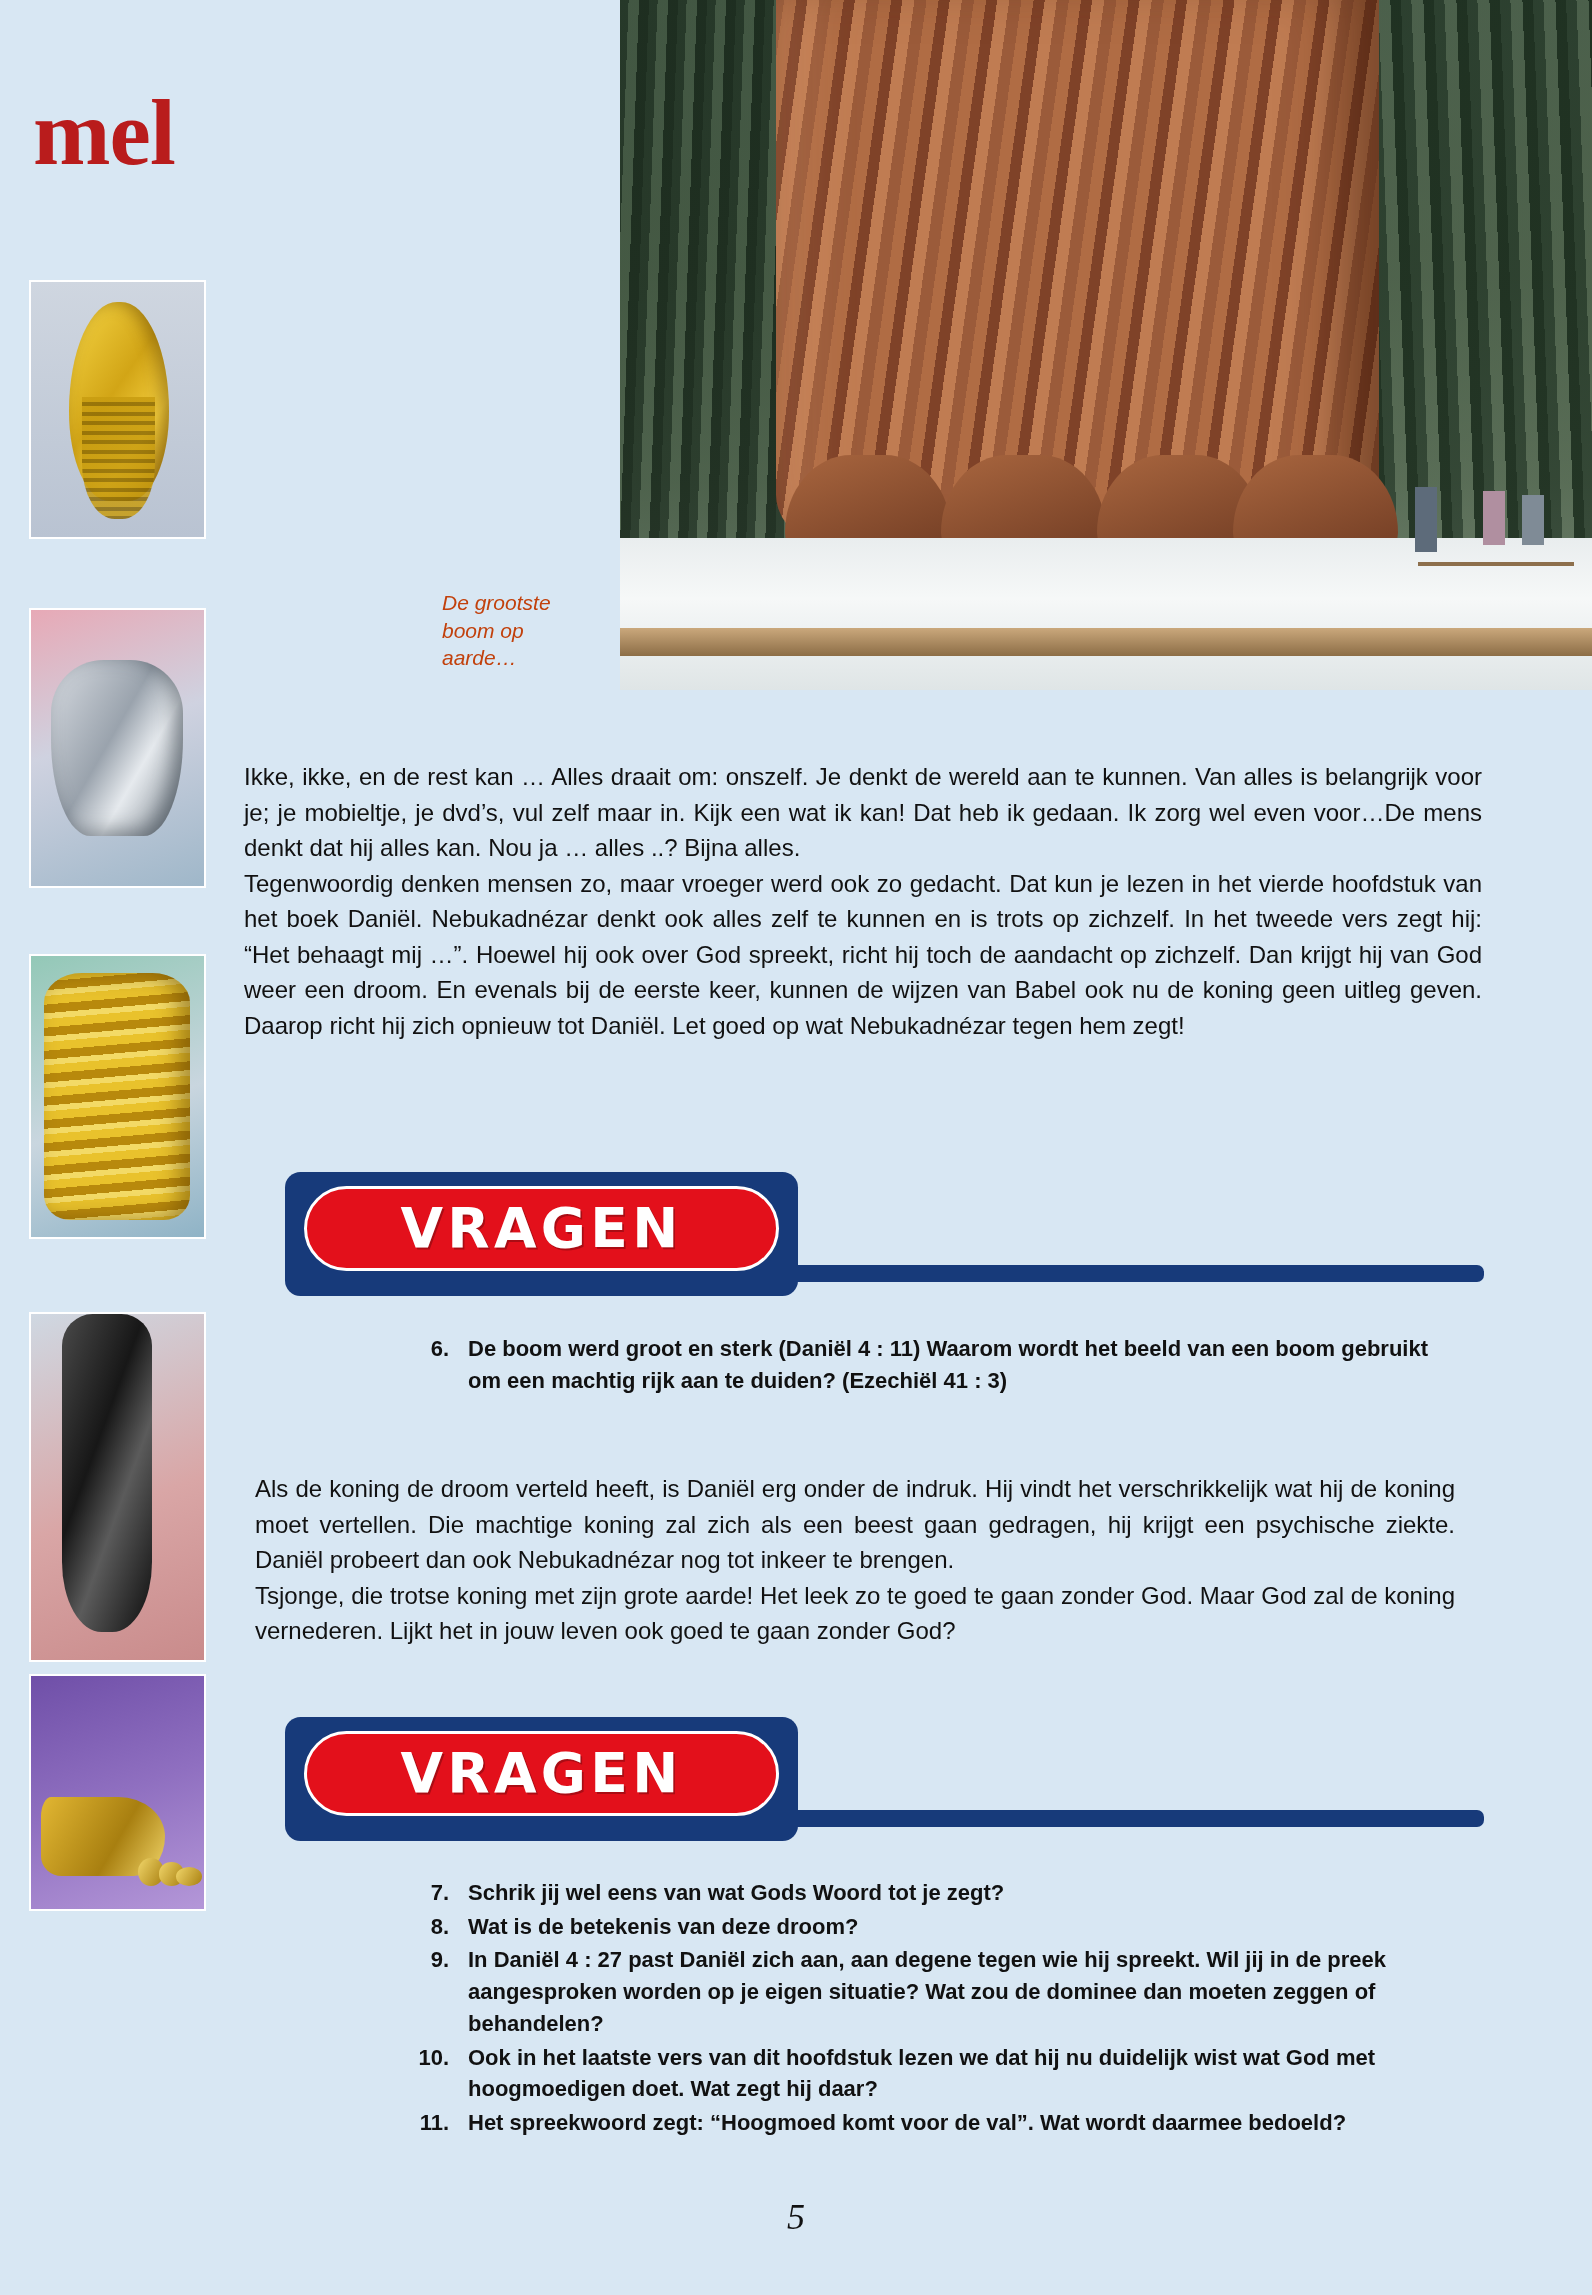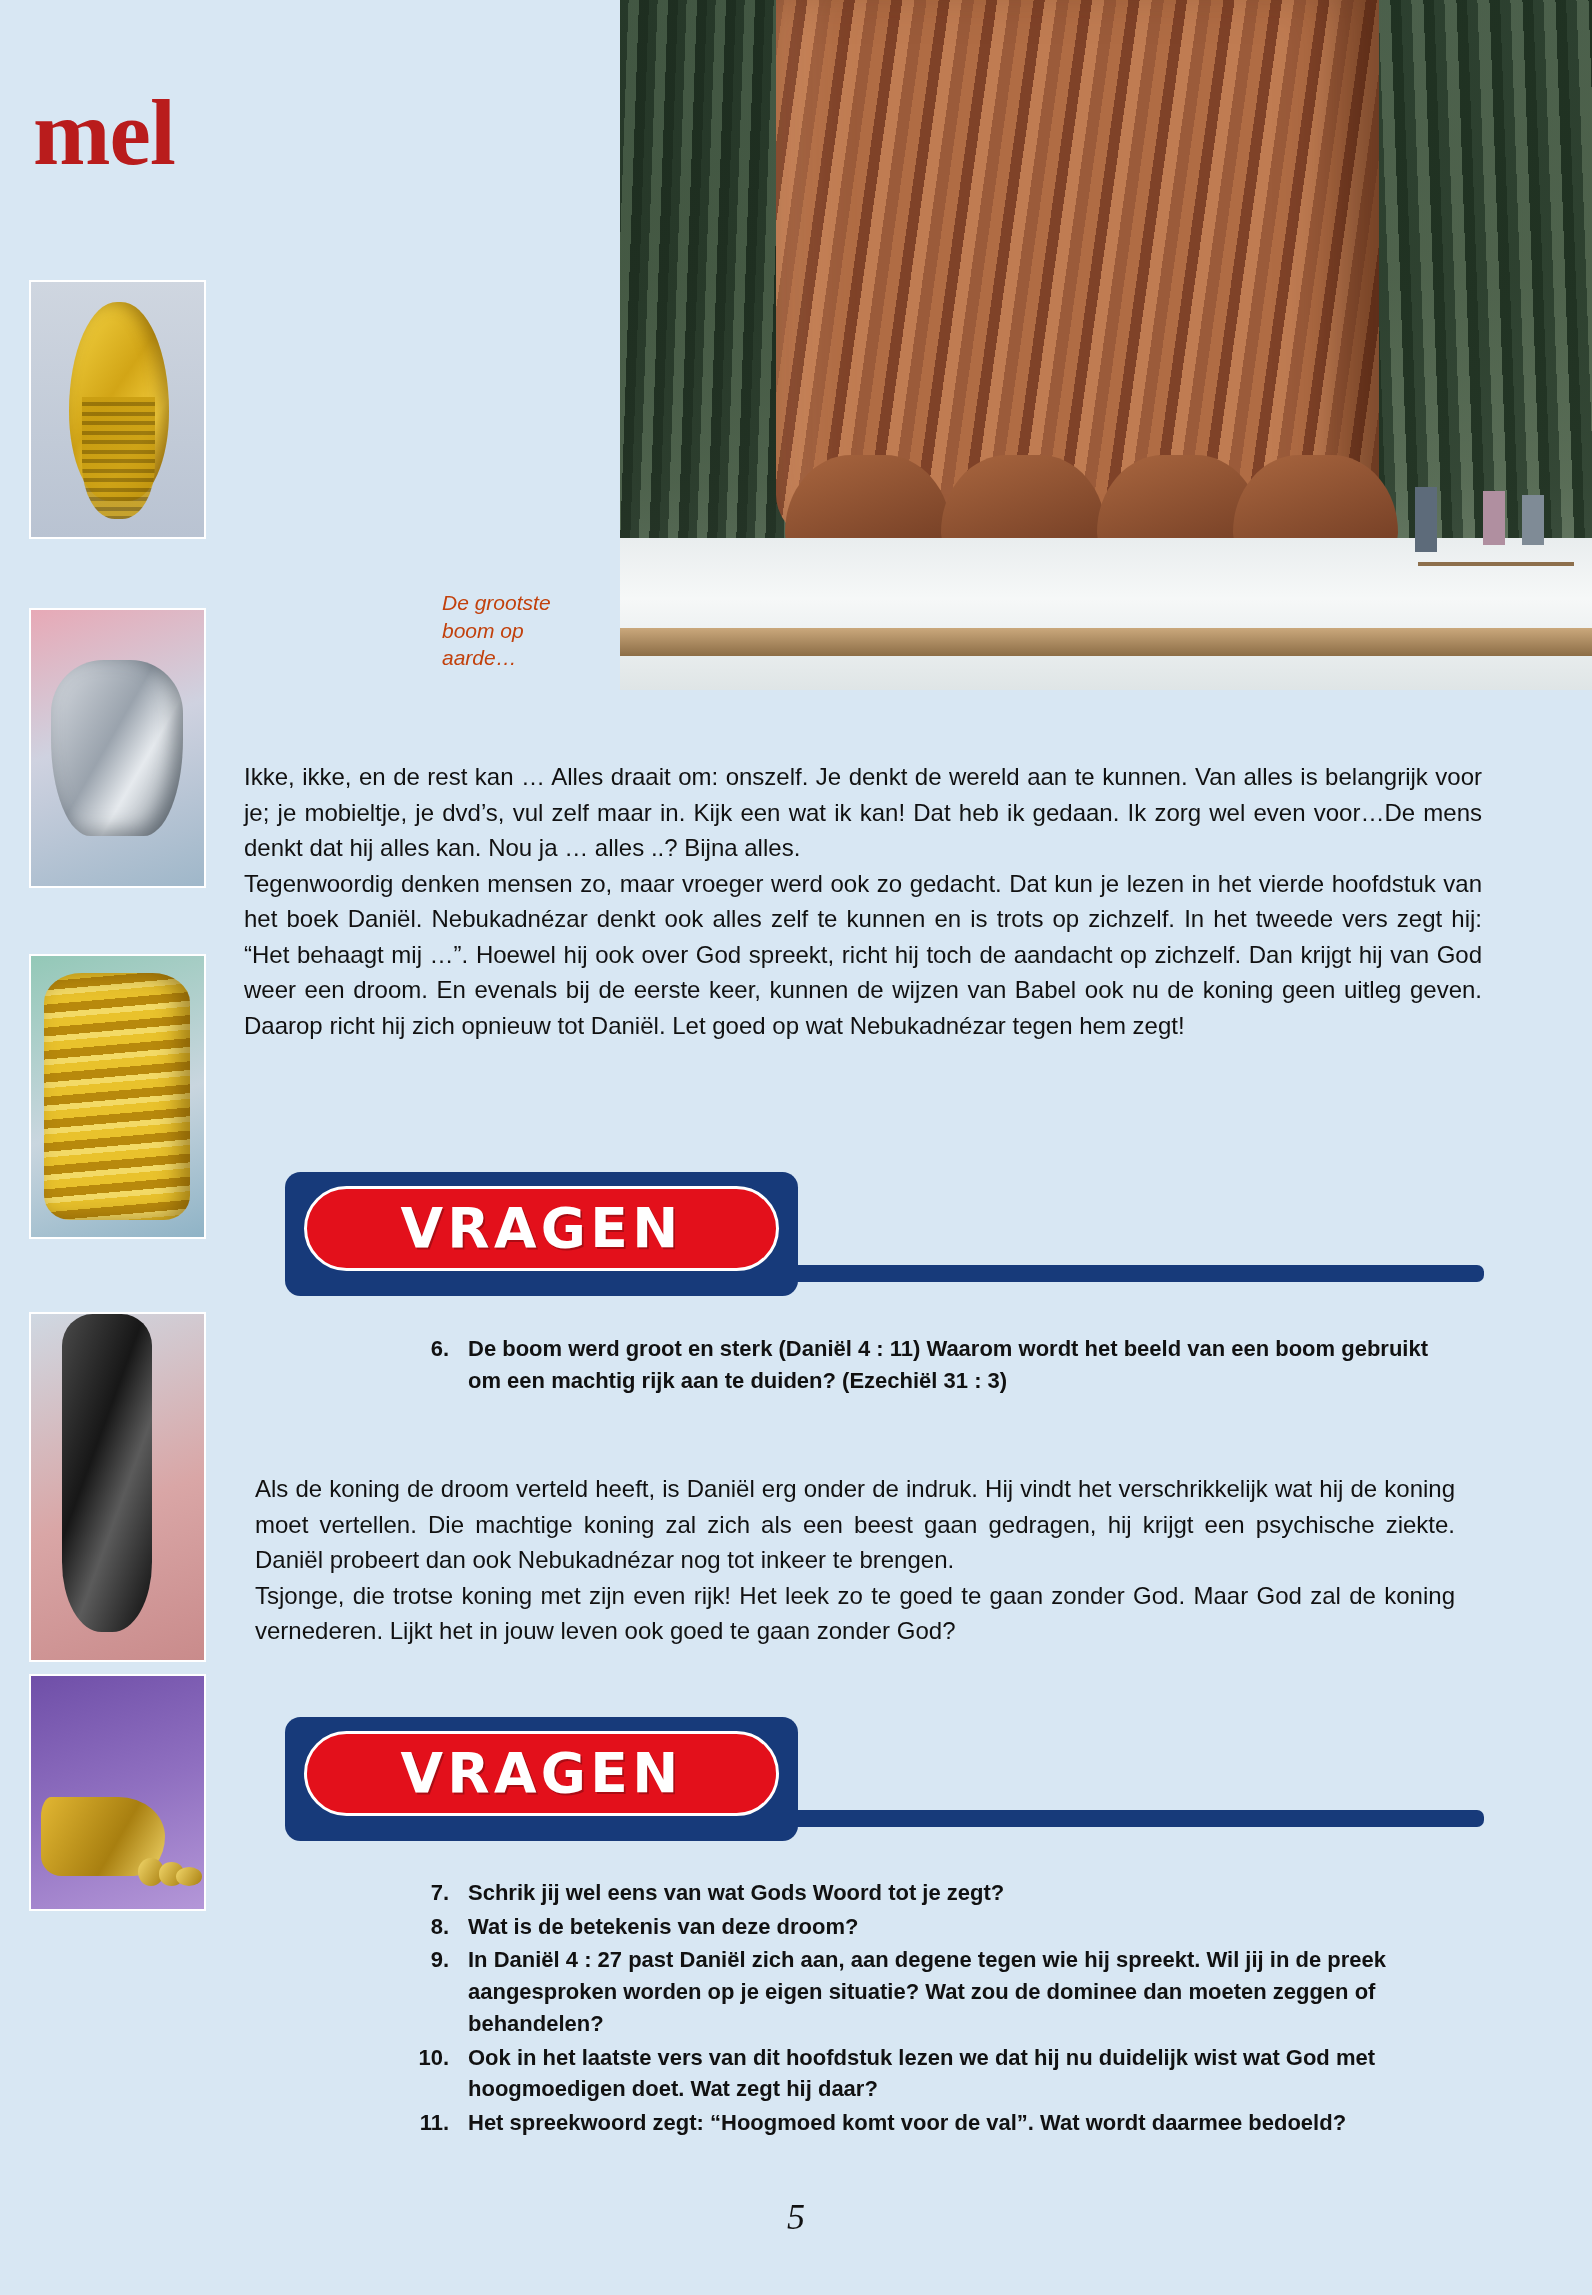--- a/index.html
+++ b/index.html
@@ -387,27 +387,27 @@
     <div class="vragen-plate">
       <div class="vragen-inner">
         <span class="vragen-word">VRAGEN</span>
       </div>
     </div>
   </div>
 
   <div class="qlist qlist-1">
     <div class="qrow">
       <div class="qnum">6.</div>
-      <div class="qtext">De boom werd groot en sterk (Daniël 4 : 11) Waarom wordt het beeld van een boom gebruikt om een machtig rijk aan te duiden? (Ezechiël 31 : 3)</div>
+      <div class="qtext">De boom werd groot en sterk (Daniël 4 : 11) Waarom wordt het beeld van een boom gebruikt om een machtig rijk aan te duiden? (Ezechiël 41 : 3)</div>
     </div>
   </div>
 
   <div class="body-text body-2">
     <p>Als de koning de droom verteld heeft, is Daniël erg onder de indruk. Hij vindt het verschrikkelijk wat hij de koning moet vertellen. Die machtige koning zal zich als een beest gaan gedragen, hij krijgt een psychische ziekte. Daniël probeert dan ook Nebukadnézar nog tot inkeer te brengen.</p>
-    <p>Tsjonge, die trotse koning met zijn even rijk! Het leek zo te goed te gaan zonder God. Maar God zal de koning vernederen. Lijkt het in jouw leven ook goed te gaan zonder God?</p>
+    <p>Tsjonge, die trotse koning met zijn grote aarde! Het leek zo te goed te gaan zonder God. Maar God zal de koning vernederen. Lijkt het in jouw leven ook goed te gaan zonder God?</p>
   </div>
 
   <div class="vragen vragen-2">
     <div class="vragen-bar"></div>
     <div class="vragen-plate">
       <div class="vragen-inner">
         <span class="vragen-word">VRAGEN</span>
       </div>
     </div>
   </div>

